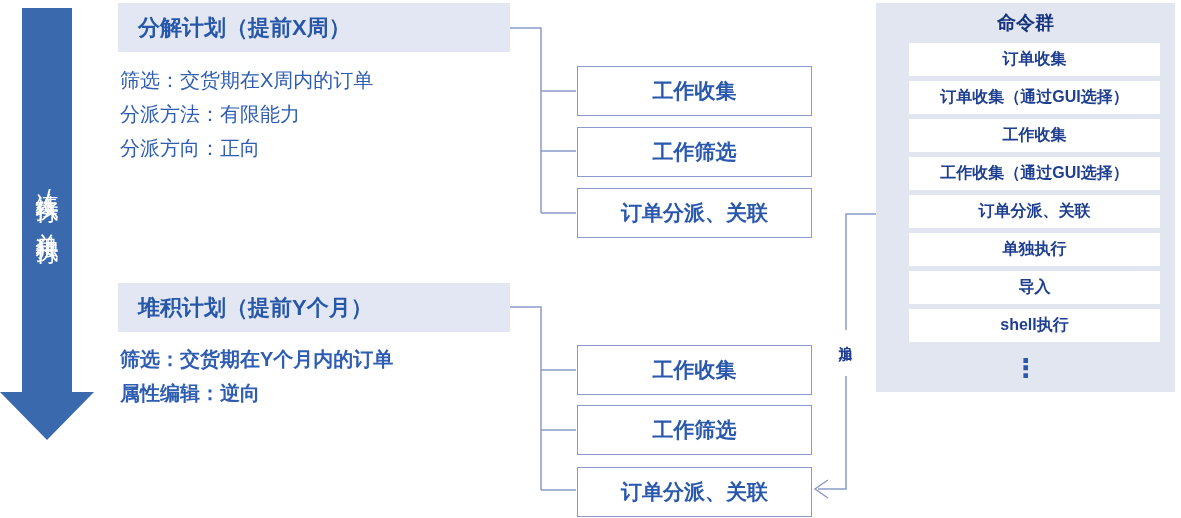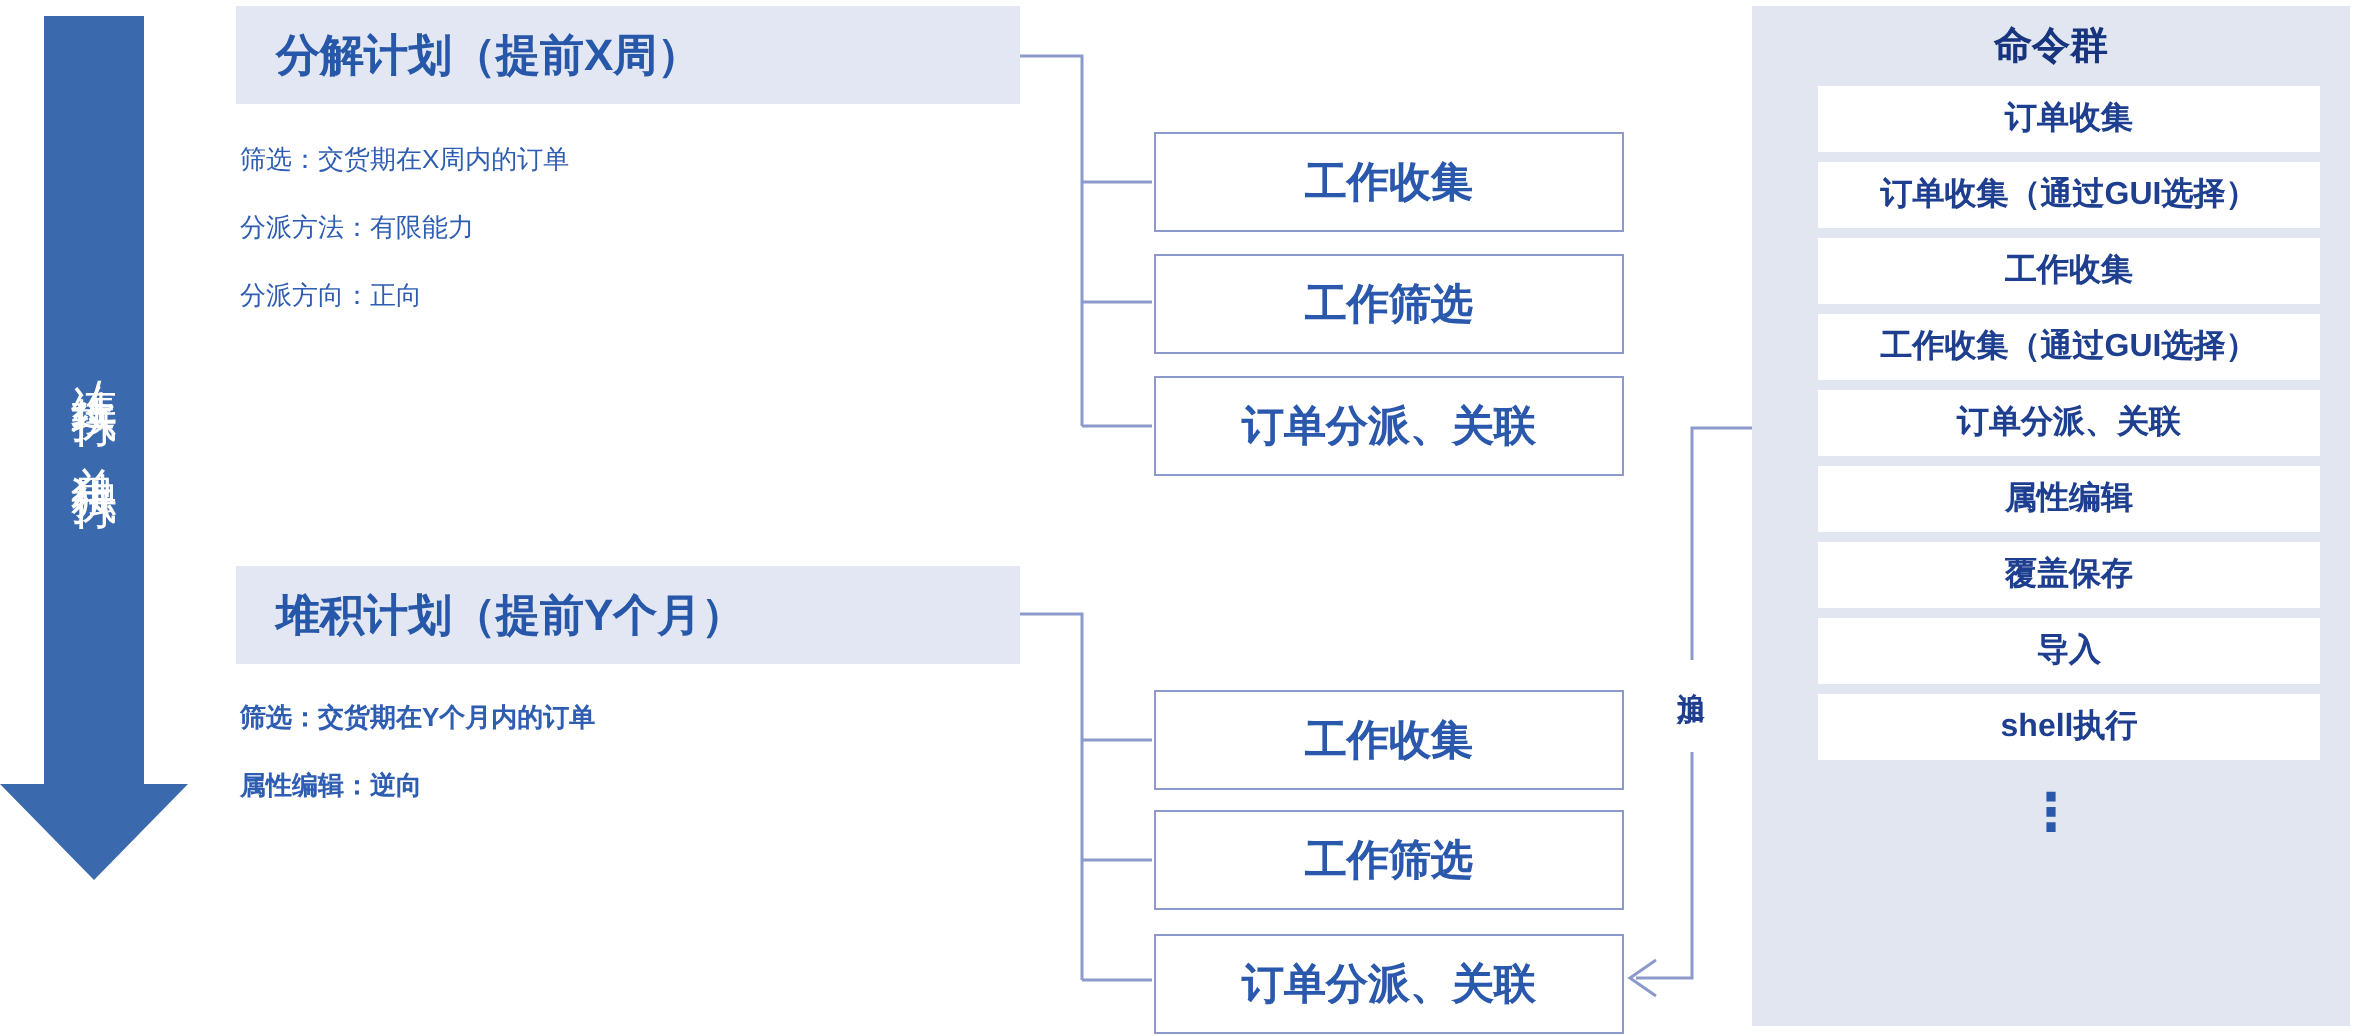--- a/index.html
+++ b/index.html
@@ -22,21 +22,21 @@
     position:absolute; left:118px; width:392px; height:49px;
     background:#e3e7f3; display:flex; align-items:center;
     padding-left:20px;
     color:#2757a8; font-size:22px; font-weight:bold;
   }
   .plan-header.p0 { top:3px; }
   .plan-header.p1 { top:283px;text-align:right; }
   
   .plan-details {
     position:absolute; left:120px; width:400px;
-    color:#2e5db1; font-size:13px; line-height:34px;
+    color:#2e5db1; font-size:20px; line-height:34px;
   }
   .plan-details.p0 { top:63px; }
   .plan-details.p1 { top:342px;font-weight:bold; }
   
   .step-box {
     position:absolute; left:577px; width:235px; height:50px;
     background:#ffffff; border:1.5px solid #8b9aca;
     display:flex; align-items:center; justify-content:center;
     color:#2a58ac; font-size:21px; font-weight:bold;
   }
@@ -46,21 +46,21 @@
   .connector-svg { position:absolute; left:0; top:0; }
   .append-label {
     position:absolute; left:846px; top:333px; transform:translateX(-50%);
     background:#ffffff; padding:2px 1px;
     writing-mode:vertical-rl; text-orientation:upright;
     color:#1e3f8f; font-size:14px; font-weight:bold; line-height:1;
     letter-spacing:2px;
   }
   
   .command-panel {
-    position:absolute; left:876px; top:3px; width:299px; height:510px;
+    position:absolute; left:876px; top:3px; width:299px; height:389px;
     background:#e2e6f1;
   }
   .command-panel-title {
     height:40px; display:flex; align-items:center; justify-content:center;
     color:#17357f; font-size:19px; font-weight:bold;
   }
   .command-rows {
     display:flex; flex-direction:column; gap:5px;
     margin:0 15px 0 33px;
   }
@@ -118,21 +118,20 @@
   <div class="step-box s12">订单分派、关联</div>
 
   <div class="command-panel">
     <div class="command-panel-title">命令群</div>
     <div class="command-rows">
       <div class="command-row">订单收集</div>
       <div class="command-row">订单收集（通过GUI选择）</div>
       <div class="command-row">工作收集</div>
       <div class="command-row">工作收集（通过GUI选择）</div>
       <div class="command-row">订单分派、关联</div>
-      <div class="command-row">属性编辑</div>
-      <div class="command-row">覆盖保存</div>
+      <div class="command-row">单独执行</div>
       <div class="command-row">导入</div>
       <div class="command-row">shell执行</div>
     </div>
     <div class="command-ellipsis">⋮</div>
   </div>
 
 </div>
 
 </body></html>

